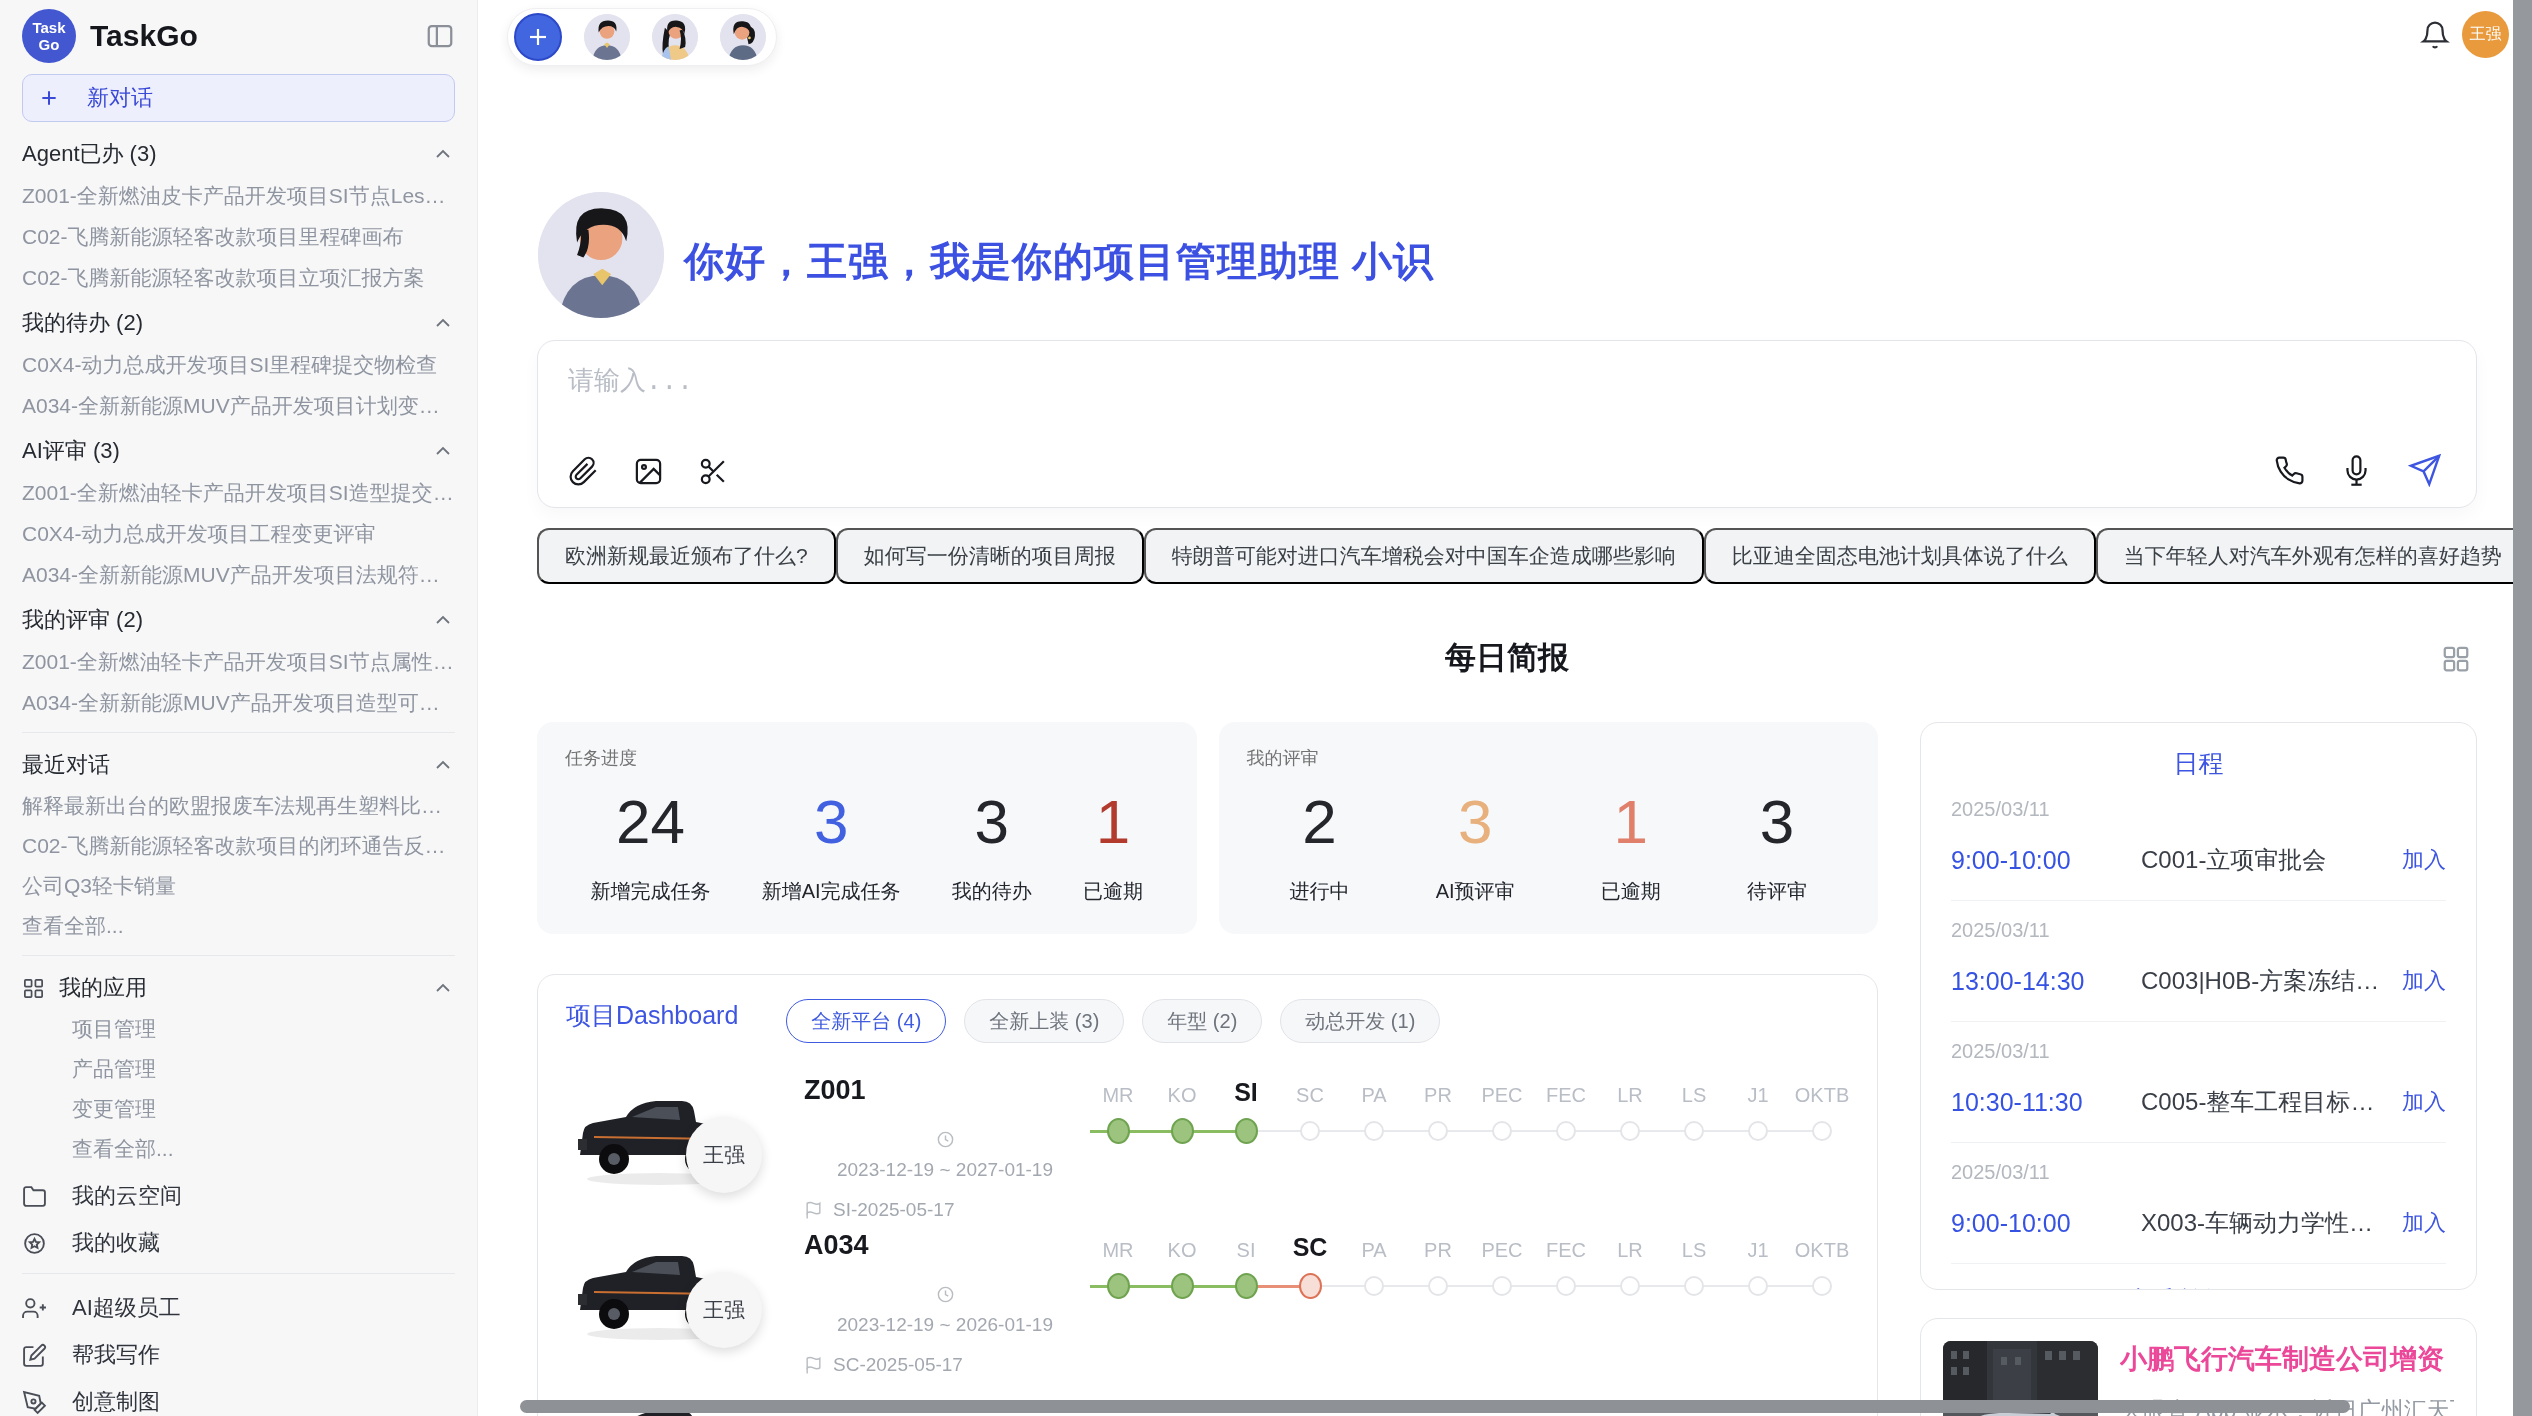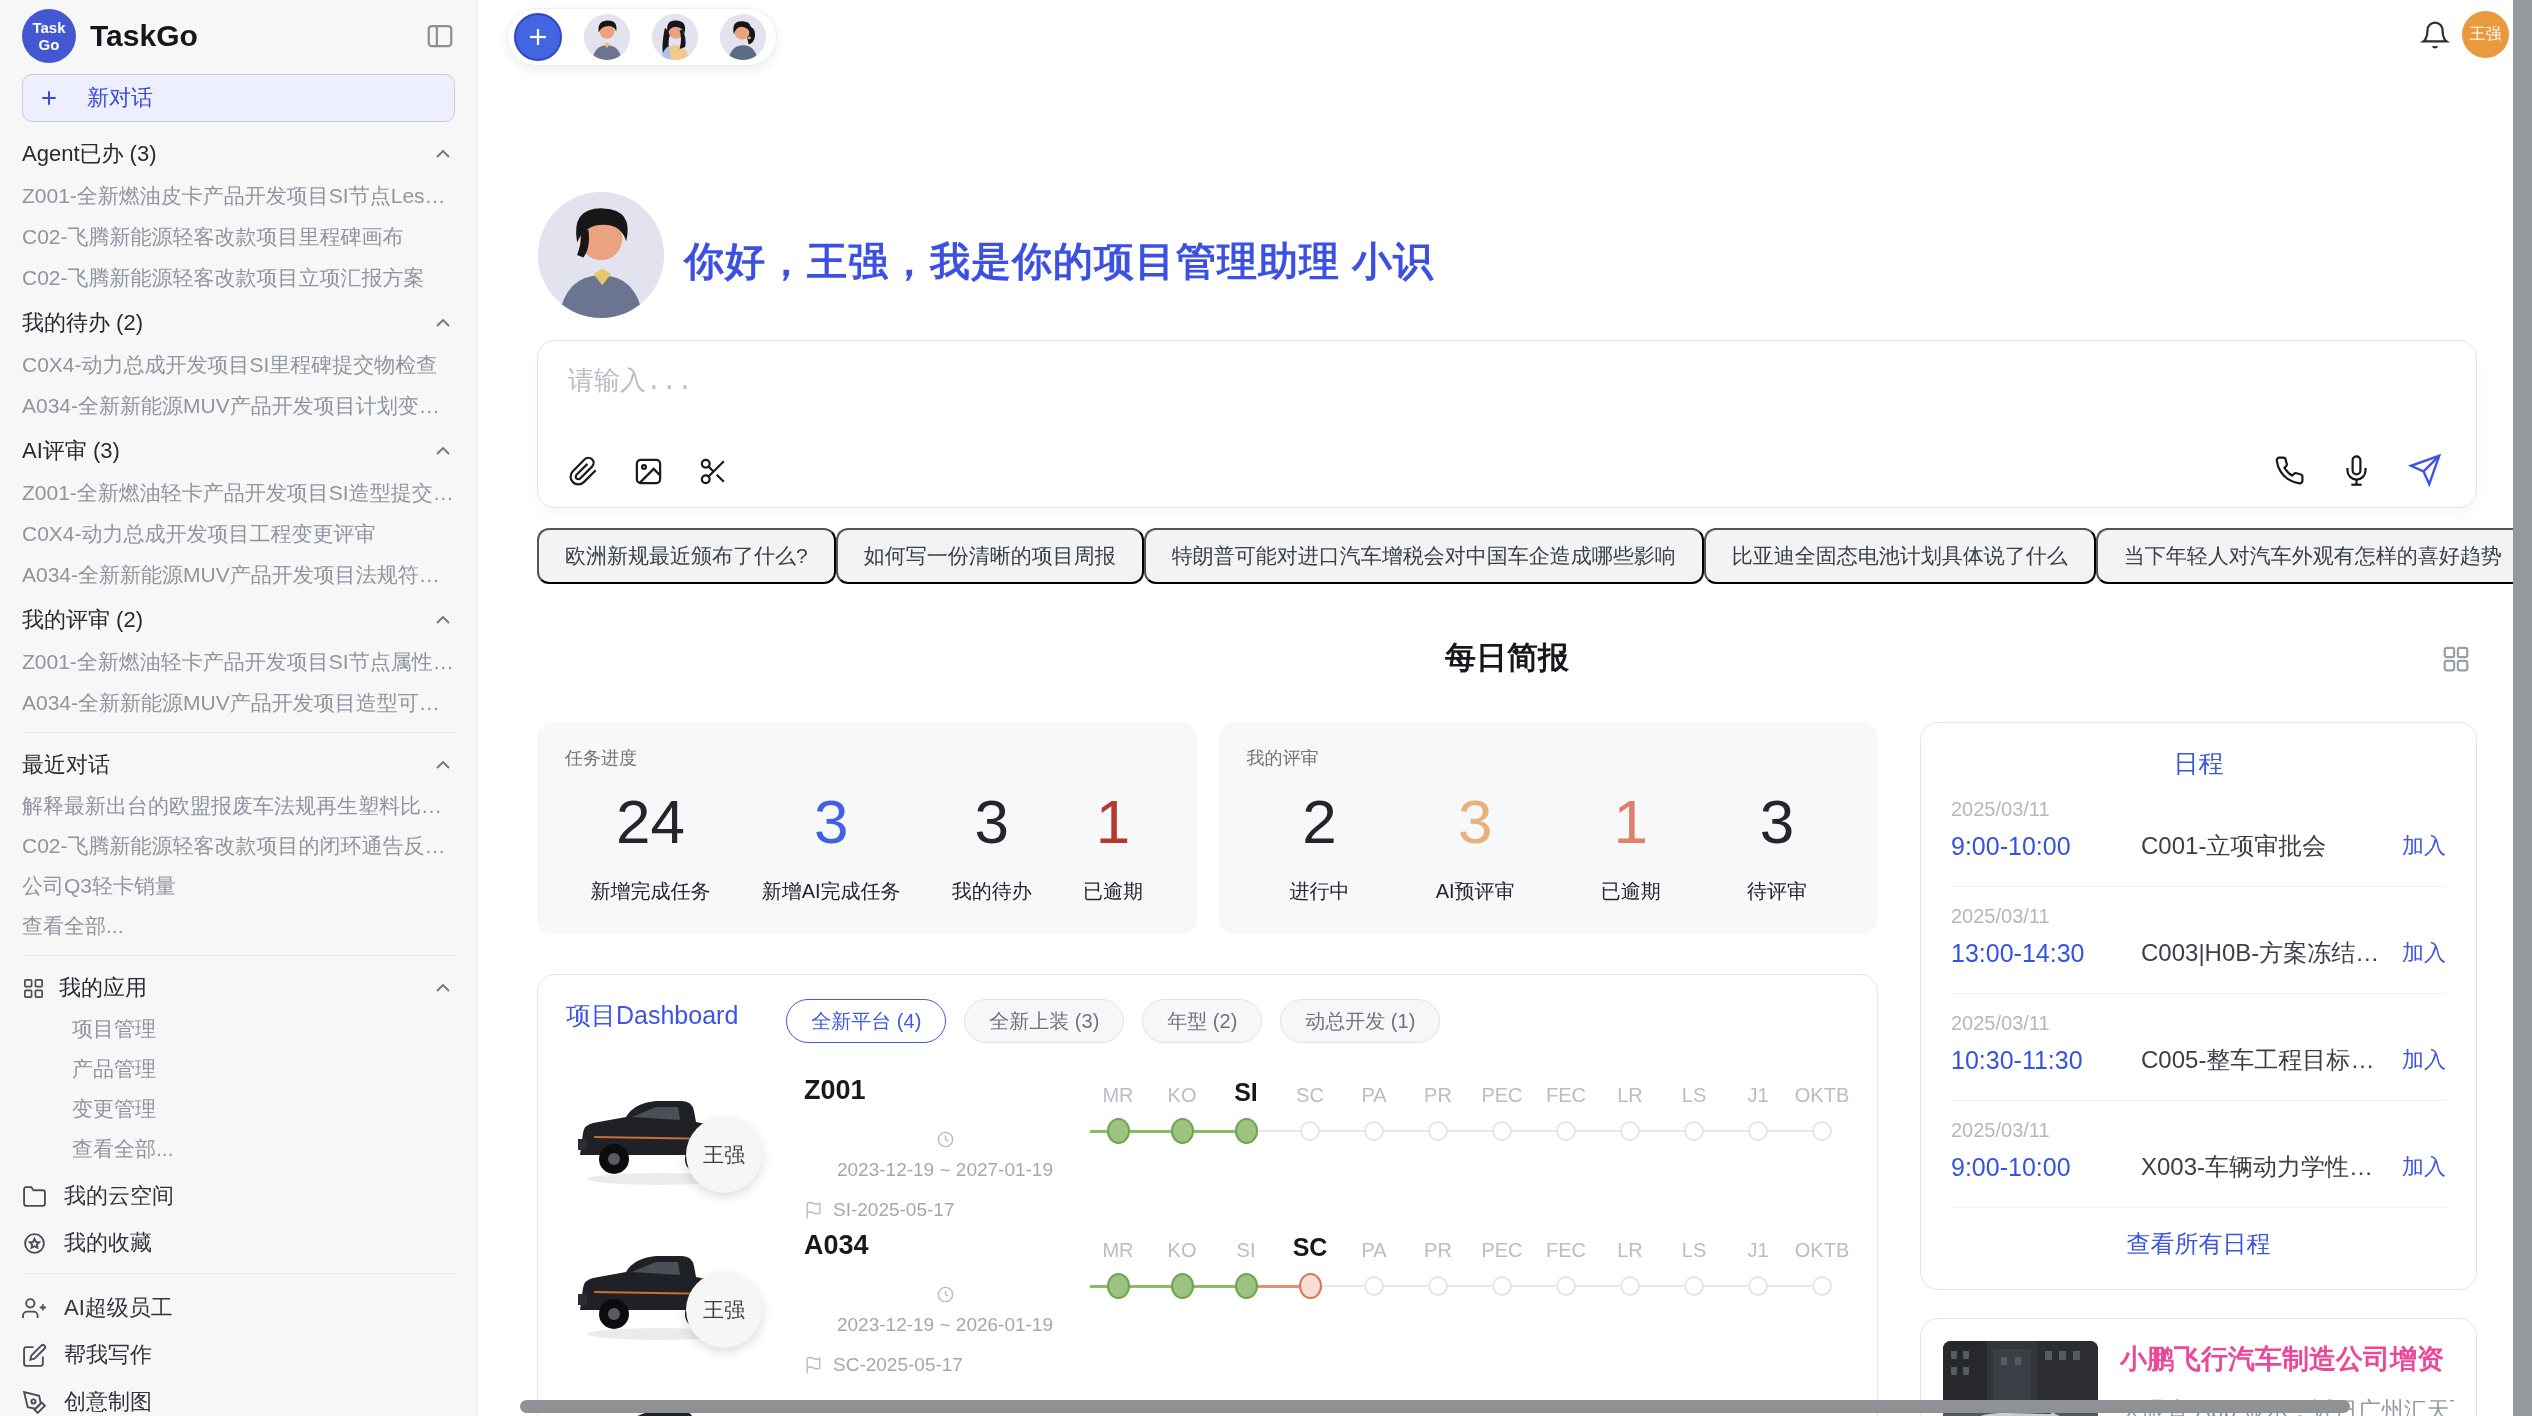--- a/index.html
+++ b/index.html
@@ -18,21 +18,21 @@
   .side-sec { margin-top:18px; }
   .side-sec-head { display:flex; align-items:center; height:28px; }
   .side-sec-title { font-size:22px; color:#262a31; flex:1; }
   .chev { width:24px; height:24px; color:#6f747d; flex:none; cursor:pointer; }
   .side-item { margin-top:14px; height:27px; line-height:27px; font-size:21px; color:#8f95a0; white-space:nowrap; overflow:hidden; text-overflow:ellipsis; cursor:pointer; }
   .side-item.sub { margin-left:50px; margin-top:13px; }
   .side-item.recent { margin-top:13px; }
   .divider { height:1px; background:#e7e8ec; margin-top:16px; }
   .apps-head { display:flex; align-items:center; height:28px; gap:14px; margin-top:18px; }
   .apps-head .gicon { width:23px; height:23px; color:#4a4e57; flex:none; }
-  .side-link { display:flex; align-items:center; gap:17px; margin-top:19px; height:28px; font-size:22px; color:#30343c; cursor:pointer; }
+  .side-link { display:flex; align-items:center; gap:25px; margin-top:19px; height:28px; font-size:22px; color:#30343c; cursor:pointer; }
   .side-link .licon { width:25px; height:25px; color:#4a4e57; flex:none; }
   .side-link.first { margin-top:20px; }
 
   
   .toppill { position:absolute; left:507px; top:8px; height:58px; background:#fff; border:1px solid #efeff2; border-radius:29px; box-shadow:0 4px 12px rgba(0,0,0,.07); display:flex; align-items:center; padding:0 10px 0 6px; gap:22px; }
   .plusbtn { width:48px; height:48px; border-radius:50%; background:#4166e0; border:2px solid #2c49c9; color:#fff; display:flex; align-items:center; justify-content:center; cursor:pointer; }
   .tavatar { width:46px; height:46px; border-radius:50%; overflow:hidden; background:#e6e6f1; cursor:pointer; flex:none; }
   .bell { position:absolute; left:2420px; top:20px; width:30px; height:30px; color:#2b2e34; cursor:pointer; }
   .user-badge { position:absolute; left:2462px; top:11px; width:47px; height:47px; border-radius:50%; background:#e89a3c; color:#fff; font-size:16px; display:flex; align-items:center; justify-content:center; cursor:pointer; }
 
@@ -95,21 +95,21 @@
   .ms-line { position:absolute; height:2px; background:#e8e9ec; top:59px; z-index:0; }
   .ms-line.green { height:3px; background:#8abc62; }
   .ms-line.red { height:3px; background:#e88f77; }
   .truck-sliver { margin-top:5px; }
 
   
   .schedule { position:absolute; left:1920px; top:722px; width:557px; height:568px; border:1px solid #e5e6ea; border-radius:18px; padding:24px 30px; background:#fff; overflow:hidden; }
   .sched-title { text-align:center; font-size:25px; color:#3d55e0; }
   .sched-item { padding:18px 0 24px; border-bottom:1px solid #f0f1f3; }
   .sched-date { font-size:20px; color:#b3b7be; }
-  .sched-row { display:flex; align-items:center; margin-top:9px; }
+  .sched-row { display:flex; align-items:center; margin-top:23px; }
   .sched-time { width:190px; font-size:25px; color:#3552e3; flex:none; }
   .sched-name { flex:1; font-size:24px; color:#3a3f47; white-space:nowrap; overflow:hidden; text-overflow:ellipsis; }
   .sched-join { font-size:22px; color:#3d55e0; margin-left:12px; cursor:pointer; flex:none; }
   .sched-viewall { text-align:center; margin-top:20px; font-size:24px; color:#3d55e0; cursor:pointer; }
 
   
   .news { position:absolute; left:1920px; top:1318px; width:557px; height:210px; border:1px solid #e5e6ea; border-radius:18px; padding:22px; display:flex; gap:22px; background:#fff; overflow:hidden; }
   .news-img { width:155px; height:102px; border-radius:8px; overflow:hidden; flex:none; }
   .news-body { flex:1; overflow:hidden; }
   .news-title { font-size:27px; font-weight:700; color:#ec4899; line-height:36px; white-space:nowrap; }

